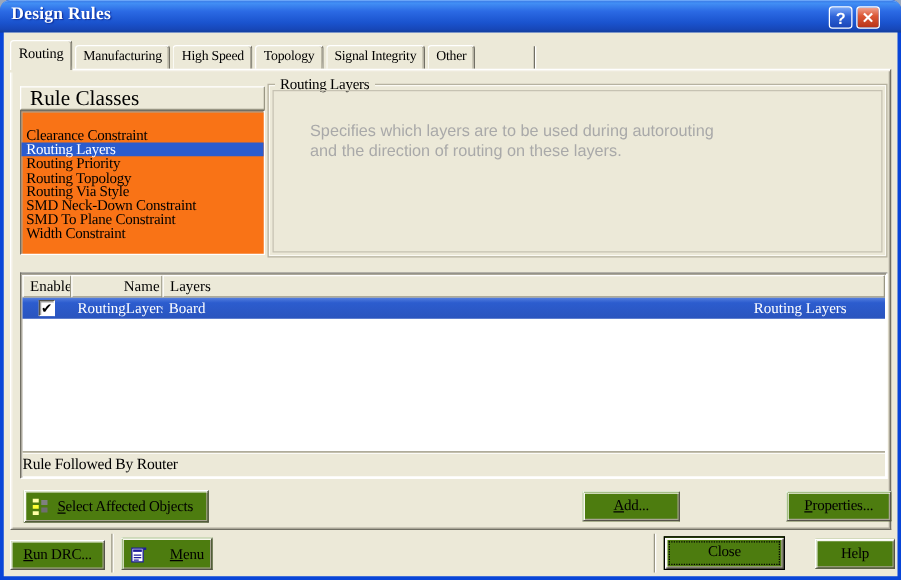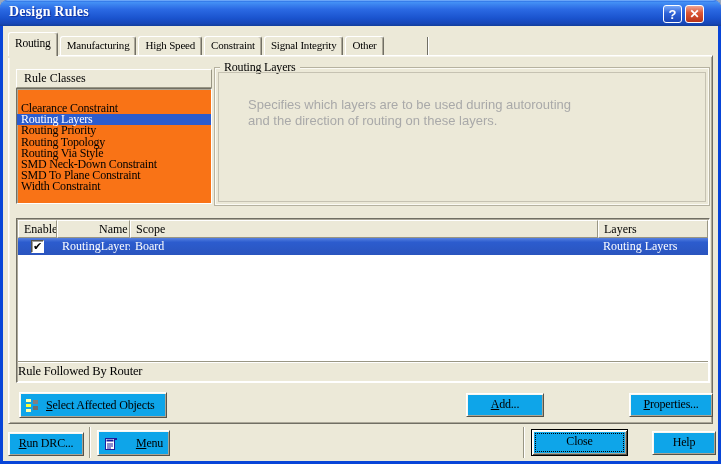--- a/index.html
+++ b/index.html
@@ -48,21 +48,21 @@
   .tabpage{
     position:absolute;left:5px;top:29px;width:705px;height:369px;
     border:1px solid #fff;border-right-color:#716F64;border-bottom-color:#716F64;
     box-shadow:inset 1px 1px 0 #F6F4EC, inset -1px -1px 0 #ACA899;
     background:#ECE9D8;z-index:2;
   }
   
   .rule-classes{position:absolute;left:7px;top:13px;width:196px;height:135px;}
   .rc-header{
     height:19px;background:#ECE9D8;border:1px solid;border-color:#FFF #999684 #999684 #FFF;
-    padding-left:7px;line-height:17px;font-size:12px;
+    padding-left:7px;line-height:17px;font-size:17px;
   }
   .rc-list{
     position:absolute;left:0;top:19px;right:0;bottom:0;background:#f97316;
     border:1px solid;border-color:#716F64 #FFF #FFF #716F64;
     box-shadow:inset 1px 1px 0 #ACA899;overflow:hidden;padding:14px 0 0 0;
   }
   .rc-item{height:11.2px;line-height:11.2px;font-size:12px;padding-left:4px;white-space:nowrap;letter-spacing:-.2px;}
   .rc-item.selected{background:#2B5CCE;color:#fff;}
   
   .groupbox{
@@ -107,21 +107,21 @@
     box-shadow:inset 1px 1px 0 #A0A0A0;
   }
   .cbx .check{color:#000;font-size:11px;line-height:11px;font-family:"DejaVu Sans",sans-serif;}
   .tfooter{
     position:absolute;left:1px;right:1px;bottom:1px;height:20px;background:#ECE9D8;
     border-top:1px solid #999684;box-shadow:inset 0 1px 0 #FFF;
     line-height:19px;font-size:12.5px;letter-spacing:-.2px;
   }
   
   .btn{
-    position:absolute;background:#0ea5e9;
+    position:absolute;background:#4d7c0f;
     border:1px solid;border-color:#FFF #55534A #55534A #FFF;
     box-shadow:inset 1px 1px 0 #F8F7F0, inset -1px -1px 0 #A9A594;
     font-family:"Liberation Serif","DejaVu Serif",serif;font-size:12px;
     text-align:center;cursor:default;letter-spacing:-.2px;
   }
   .ak::first-letter{text-decoration:underline;}
   .btn-select-affected{left:10px;top:336px;width:148px;height:26px;display:flex;align-items:center;padding-left:6px;text-align:left;}
   .btn-select-affected .lbl{display:block;margin-left:6px;}
   .btn-add{left:457px;top:337px;width:78px;height:24px;line-height:21px;}
   .btn-delete{left:542px;top:337px;width:70px;height:24px;line-height:21px;}
@@ -160,21 +160,21 @@
       <span>✕</span>
     </div>
   </div>
 
   <div class="client">
 
     <div class="tabs">
       <div class="tab active">Routing</div>
       <div class="tab">Manufacturing</div>
       <div class="tab">High Speed</div>
-      <div class="tab">Constraint</div>
+      <div class="tab">Topology</div>
       <div class="tab">Signal Integrity</div>
       <div class="tab">Other</div>
     </div>
     <div class="tab-strip-mark"></div>
 
     <div class="tabpage">
 
       <div class="rule-classes">
         <div class="rc-header">Rule Classes</div>
         <div class="rc-list">
@@ -193,21 +193,20 @@
         <span class="gb-legend">Routing Layers</span>
         <div class="desc-panel">
           <div class="desc-text">Specifies which layers are to be used during autorouting and the direction of routing on these layers.</div>
         </div>
       </div>
 
       <div class="rules-table">
         <div class="thead">
           <div class="th col-enabled">Enabled</div>
           <div class="th col-name">Name</div>
-          <div class="th col-scope">Scope</div>
           <div class="th col-layers">Layers</div>
         </div>
         <div class="trow">
           <div class="td td-enabled">
             <span class="cbx">
               <span class="check">✔</span>
             </span>
           </div>
           <div class="td col-name">RoutingLayers</div>
           <div class="td col-scope">Board</div>

